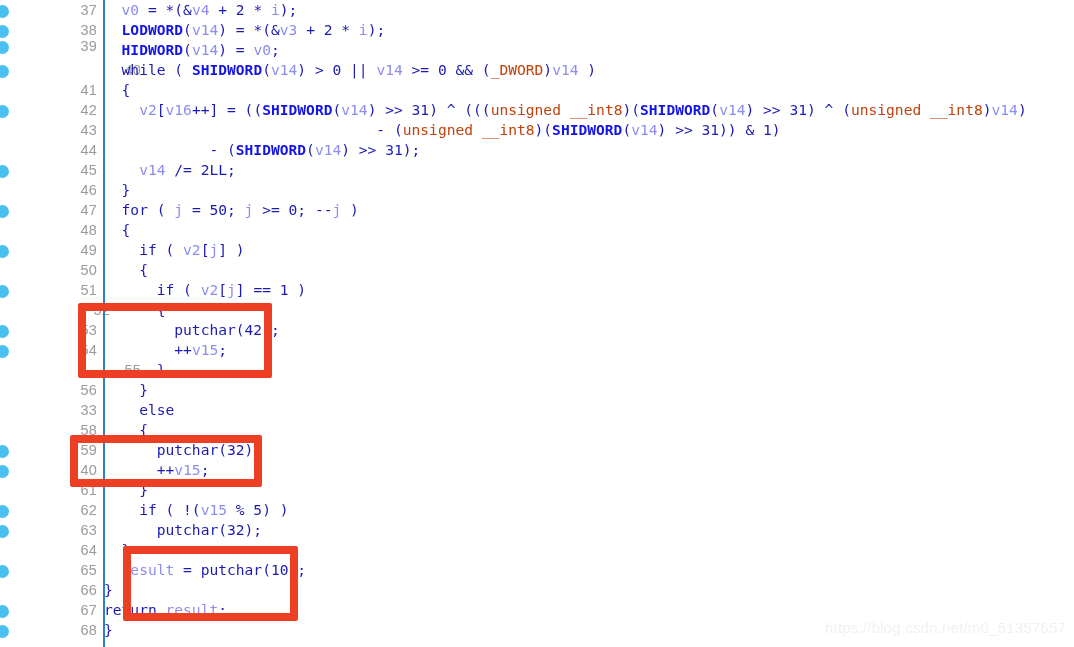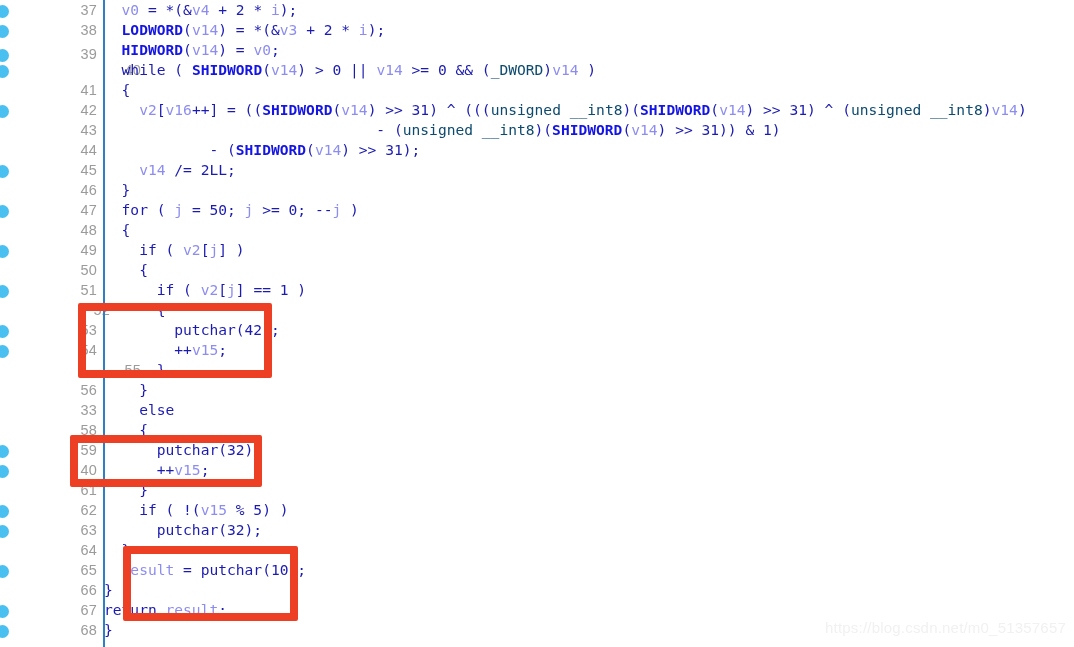--- a/index.html
+++ b/index.html
@@ -83,21 +83,21 @@
     line-height: 20px;
     font-size: 14.6px;
     font-family: "DejaVu Sans Mono", "Liberation Mono", monospace;
     letter-spacing: 0px;
     color: #1414cc;
     white-space: pre;
   }
   .kw   { color: #1b1bb3; }   
   .fn   { color: #1414e6; font-weight: bold; } 
   .var  { color: #8d8df0; }   
-  .typ  { color: #0c4a6e; }
+  .typ  { color: #c2410c; }
 
   
   .annot {
     position: absolute;
     border: 8px solid #ed3f23;
     background: transparent;
     box-sizing: border-box;
     border-radius: 2px;
   }
 
@@ -120,21 +120,21 @@
 
   <div class="gutter" id="gutter">
       <div class="gutter-row" style="top: 0px;">
         <span class="bp-dot"></span>
         <span class="lineno">37</span>
       </div>
       <div class="gutter-row" style="top: 20px; text-align: right;">
         <span class="bp-dot"></span>
         <span class="lineno">38</span>
       </div>
-      <div class="gutter-row" style="top: 44px;">
+      <div class="gutter-row" style="top: 36px;">
         <span class="bp-dot"></span>
         <span class="lineno">39</span>
       </div>
       <div class="gutter-row" style="top: 60px; padding-left: 44px;">
         <span class="bp-dot"></span>
         <span class="lineno">40</span>
       </div>
       <div class="gutter-row" style="top: 80px;">
         <span class="lineno">41</span>
       </div>

